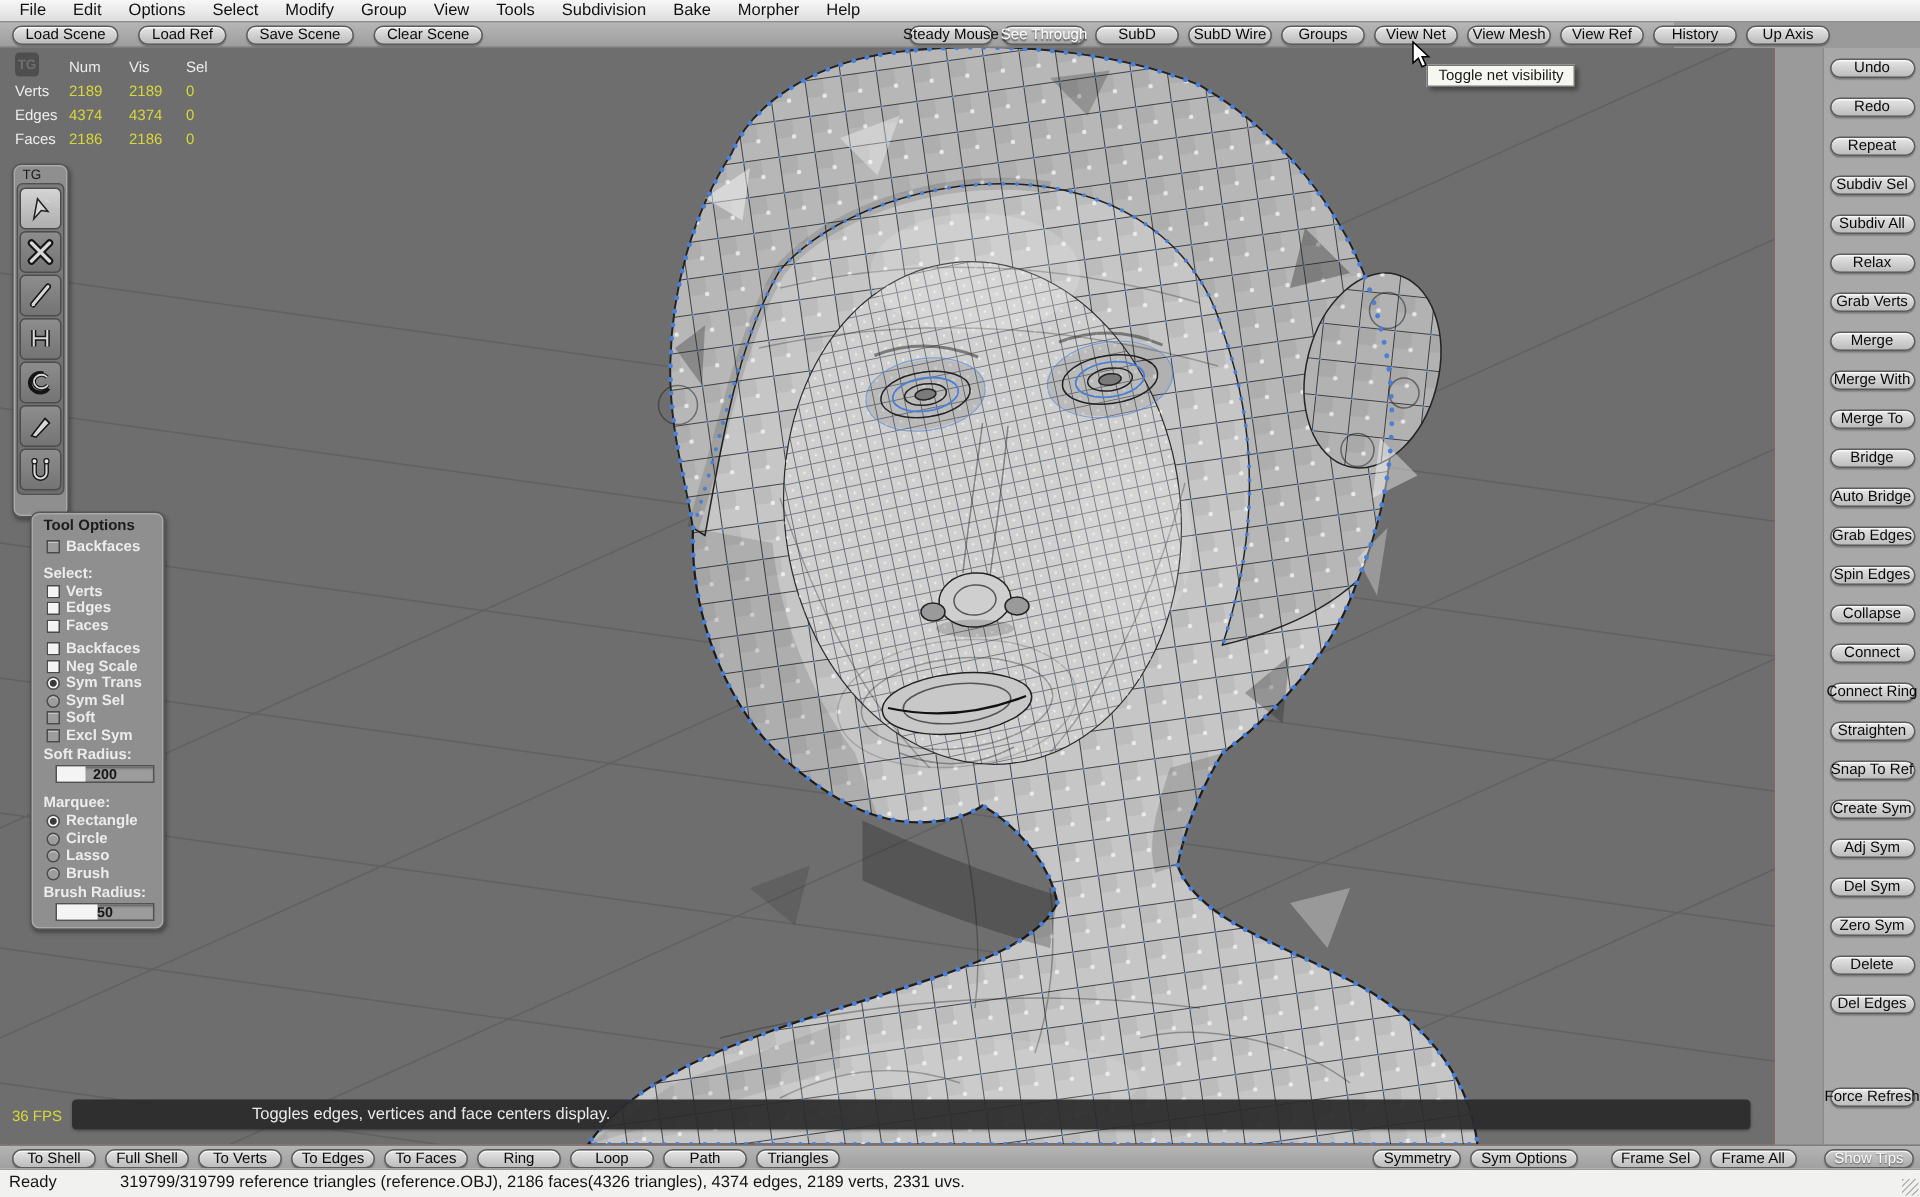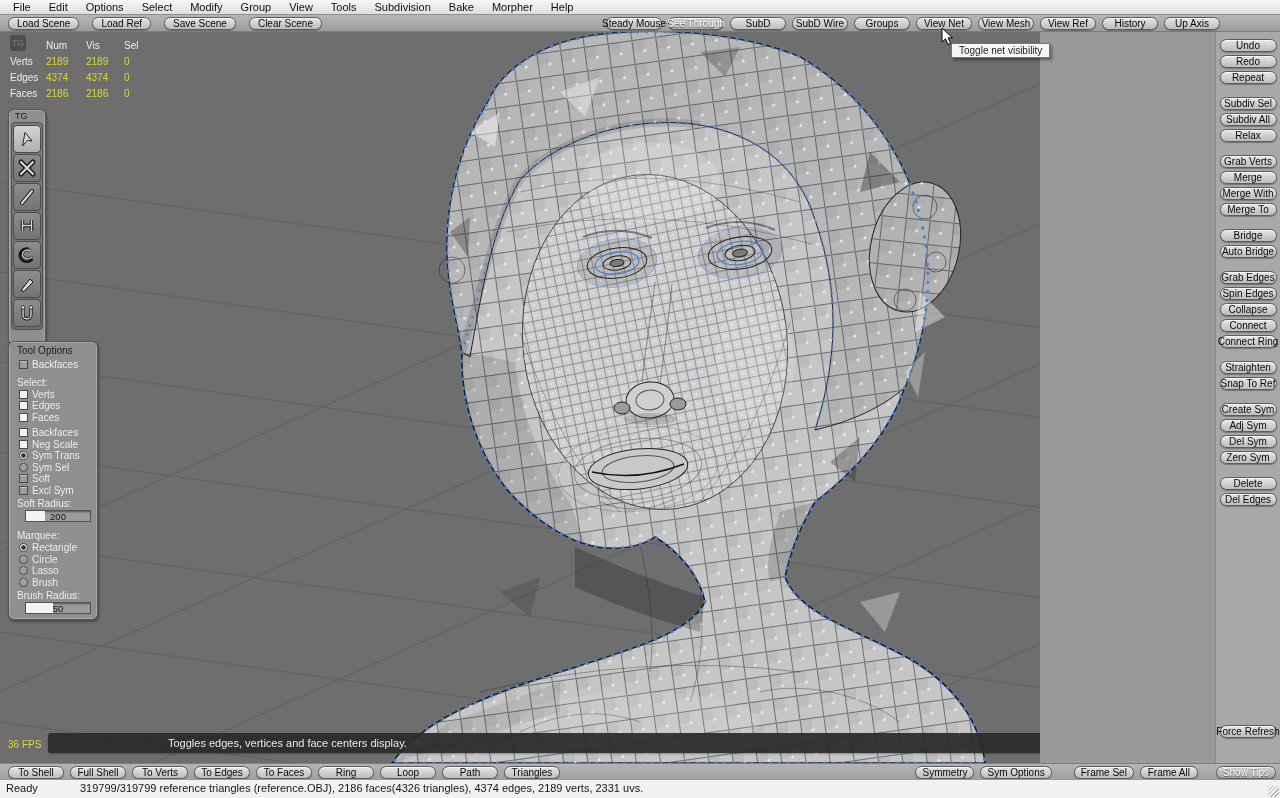--- a/index.html
+++ b/index.html
@@ -7,41 +7,41 @@
     -webkit-font-smoothing:antialiased;}
   *{box-sizing:border-box;cursor:default;user-select:none;}
 
   
   .menubar{position:absolute;left:0;top:0;width:1280px;height:15px;
     background:linear-gradient(#f7f7f7,#dedede);border-bottom:1px solid #8f8f8f;
     display:flex;align-items:center;padding-left:4px;font-size:11px;color:#101010;}
   .menu-item{padding:0 9px;line-height:15px;}
 
   
-  .toolbar{position:absolute;left:0;top:15px;width:1280px;height:17px;
+  .toolbar{position:absolute;left:0;top:15px;width:1116px;height:17px;
     background:linear-gradient(#b6b6b6,#9d9d9d);border-bottom:1px solid #7d7d7d;}
   .tb-left{position:absolute;left:8px;top:1px;display:flex;gap:13px;align-items:center;height:15px;}
   .tb-center{position:absolute;left:606px;top:1px;display:flex;gap:6px;align-items:center;height:15px;}
   .pill{display:inline-flex;align-items:center;justify-content:center;height:13px;
     padding:0 8px;border:1px solid #5c5c5c;border-radius:7px;
     background:linear-gradient(#e6e6e6,#bcbcbc);font-size:10px;color:#0a0a0a;
     box-shadow:0 1px 1px rgba(0,0,0,.3), inset 0 1px 0 rgba(255,255,255,.75);white-space:nowrap;}
   .pill.active{color:#fdfdfd;text-shadow:0 1px 1px rgba(0,0,0,.55);
     background:linear-gradient(#cfcfcf,#a9a9a9);}
   .tb-center .pill{width:56px;padding:0 2px;}
 
   
   .main{position:absolute;left:0;top:32px;width:1280px;height:731px;}
-  .viewport{position:absolute;left:0;top:0;width:1040px;height:731px;background:#b91c1c;overflow:hidden;}
+  .viewport{position:absolute;left:0;top:0;width:1183px;height:731px;background:#b91c1c;overflow:hidden;}
 
   
   .rightpanel{position:absolute;right:0;top:0;width:65px;height:731px;
     background:#a8a8a8;border-left:1px solid #8a8a8a;
     display:flex;flex-direction:column;align-items:center;padding-top:7px;}
-  .rp-group{display:flex;flex-direction:column;gap:3px;margin-bottom:13px;}
+  .rp-group{display:flex;flex-direction:column;gap:13px;margin-bottom:13px;}
   .rightpanel .pill{width:57px;padding:0 2px;}
   .rp-bottom{margin-top:auto;margin-bottom:24px;}
 
   
   .bottombar{position:absolute;left:0;top:763px;width:1280px;height:20px;
     background:linear-gradient(#b4b4b4,#9b9b9b);border-top:1px solid #7d7d7d;}
   .bb-left{position:absolute;left:8px;top:1px;display:flex;gap:6px;height:14px;align-items:center;}
   .bb-left .pill{width:56px;padding:0 2px;}
   .bb-right{position:absolute;right:4px;top:1px;display:flex;gap:6px;height:14px;align-items:center;}
   .bb-right .pill{min-width:58px;padding:0 6px;}
@@ -68,23 +68,23 @@
   .toolbox{position:absolute;left:8px;top:77px;width:38px;height:236px;
     background:#8f8f8f;border:1px solid #565656;border-radius:6px;
     box-shadow:1px 2px 3px rgba(0,0,0,.35), inset 0 0 0 1px #a9a9a9;}
   .toolbox-title{font-size:9px;color:#1c1c1c;padding:1px 0 1px 6px;}
   .tool-strip{width:32px;margin:0 auto;background:linear-gradient(#7c7c7c,#6d6d6d);
     border:1px solid #515151;border-radius:4px;padding:1px 0;}
   .tool-btn{width:28px;height:28px;display:flex;align-items:center;justify-content:center;
     background:linear-gradient(#8d8d8d,#747474);border:1px solid #4c4c4c;border-radius:4px;margin:1px auto;}
   .tool-btn.active{background:linear-gradient(#d4d4d4,#aeaeae);}
 
-  .tooloptions{position:absolute;left:8px;top:309px;width:90px;height:279px;
+  .tooloptions{position:absolute;left:20px;top:309px;width:90px;height:279px;
     background:#8f8f8f;border:1px solid #565656;border-radius:6px;
-    box-shadow:1px 2px 3px rgba(0,0,0,.35), inset 0 0 0 1px #a9a9a9;padding:2px 0 0 0;}
+    box-shadow:1px 2px 3px rgba(0,0,0,.35), inset 0 0 0 1px #a9a9a9;padding:2px 0 0 0;font-weight:bold;}
   .panel-title{font-size:10px;color:#1c1c1c;padding:1px 0 3px 8px;}
   .opt-body{padding:0 4px 0 8px;}
   .opt-row{display:flex;align-items:center;height:11.5px;font-size:10px;color:#ececec;gap:4px;padding-left:2px;text-align:center;}
   .opt-label{font-size:10px;color:#ececec;margin:2px 0 1px;}
   .opt-spacer{height:4px;}
   .cb,.rb{width:9px;height:9px;flex:0 0 9px;border:1px solid #4a4a4a;background:#9d9d9d;
     box-shadow:inset 0 1px 0 rgba(255,255,255,.4);}
   .rb{border-radius:50%;}
   .cb.on{background:#f4f4f4;}
   .rb.on{background:radial-gradient(circle at 50% 50%, #3a3a3a 0 2px, #f4f4f4 2.6px);}

